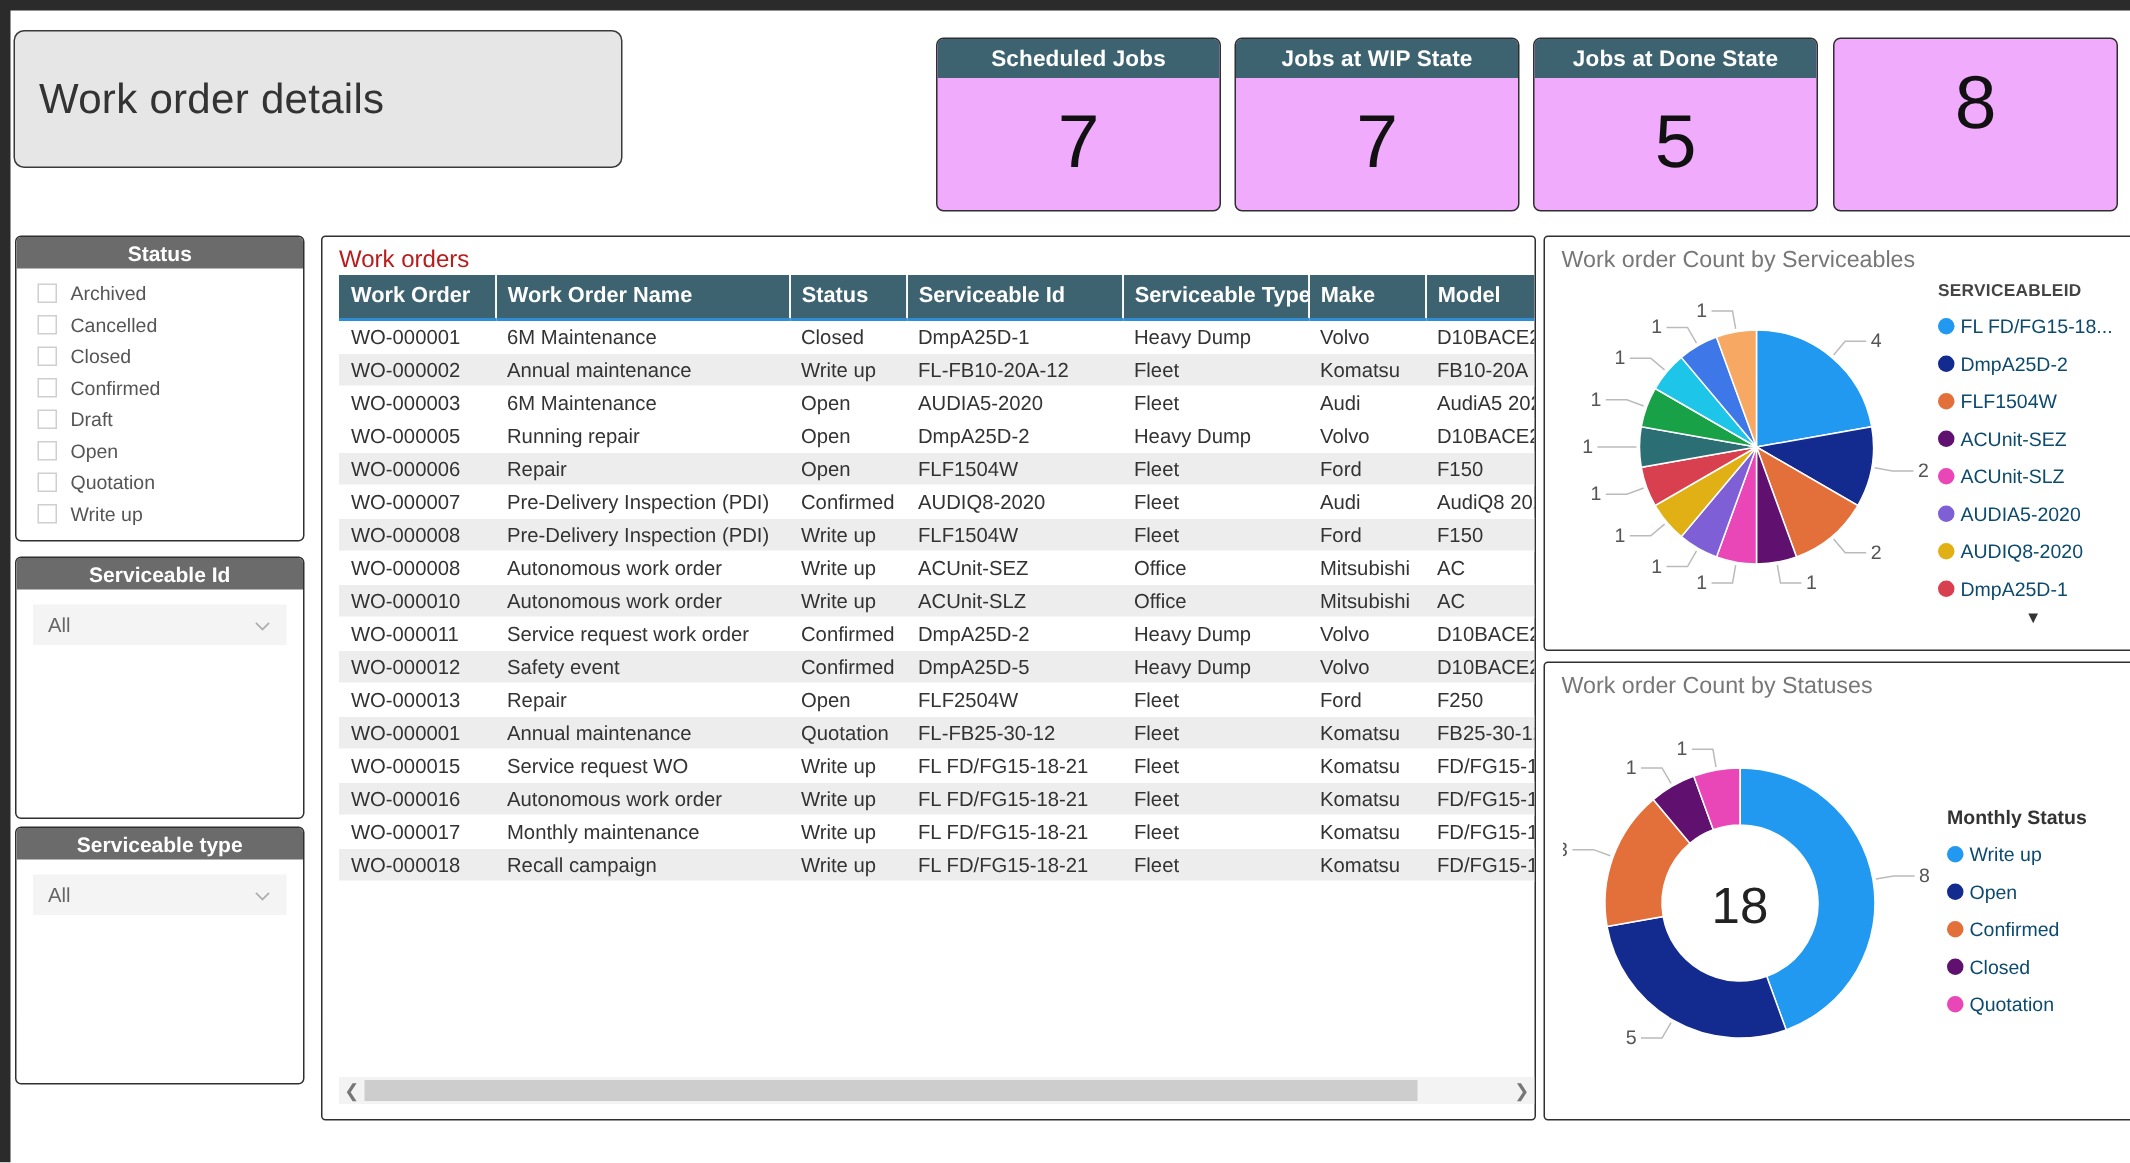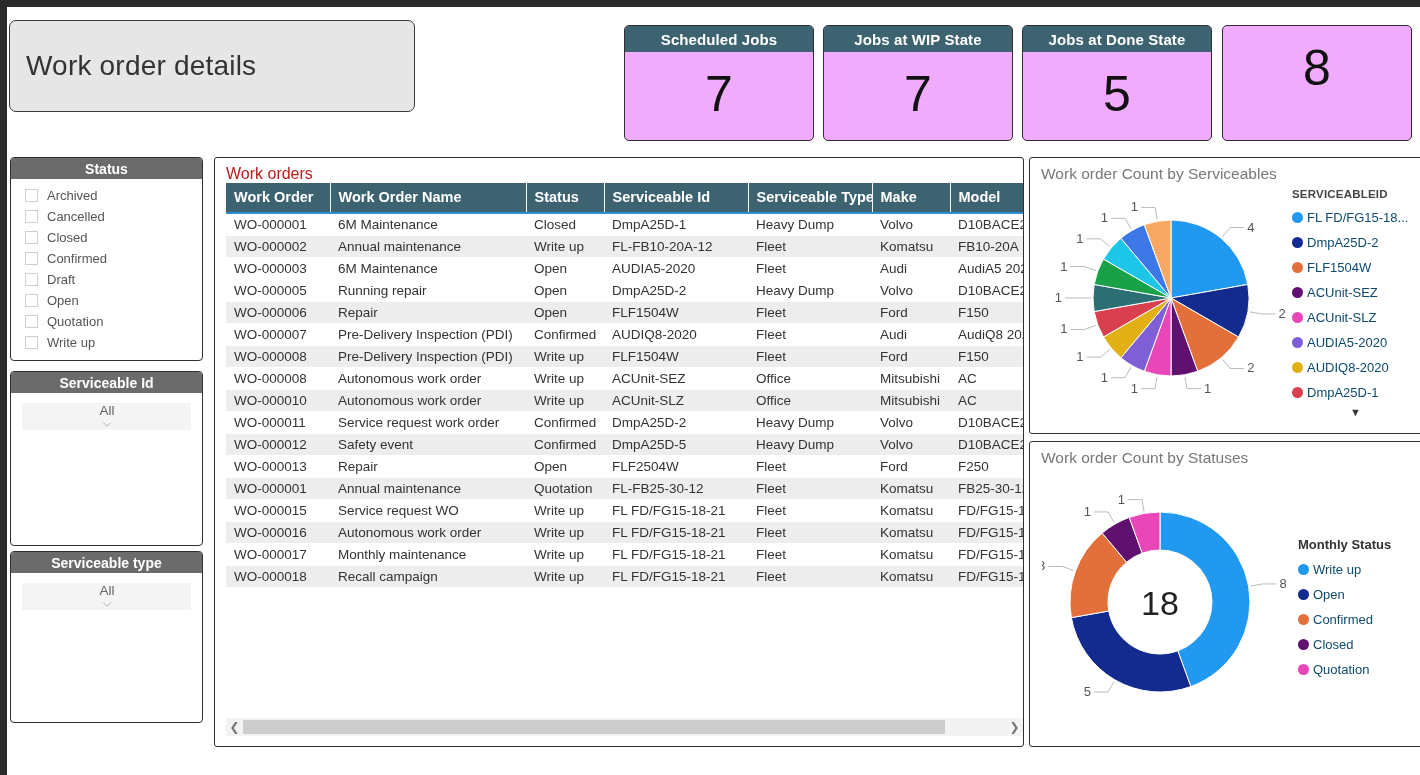--- a/index.html
+++ b/index.html
@@ -84,21 +84,20 @@
     border: 1.5px solid #cfcfcf; background: #fff;
     margin-right: 9px; flex: none;
   }
   .chk-lbl { font-size: 13px; color: #555; }
 
   .dd {
     margin: 10px 11px 0 11px;
     height: 27px; background: #f4f4f4;
     display: flex; align-items: center; justify-content: space-between;
     padding: 0 9px 0 10px;
-    flex-direction: column;
   }
   .dd .dd-val { font-size: 13.5px; color: #666; }
   .dd .chev { width: 14px; height: 14px; opacity: .55; }
 
   
   #table-card {
     position: absolute; left: 207px; top: 150px;
     width: 810px; height: 590px;
     background: #ffffff;
     border: 1.5px solid #2f2f2f;

